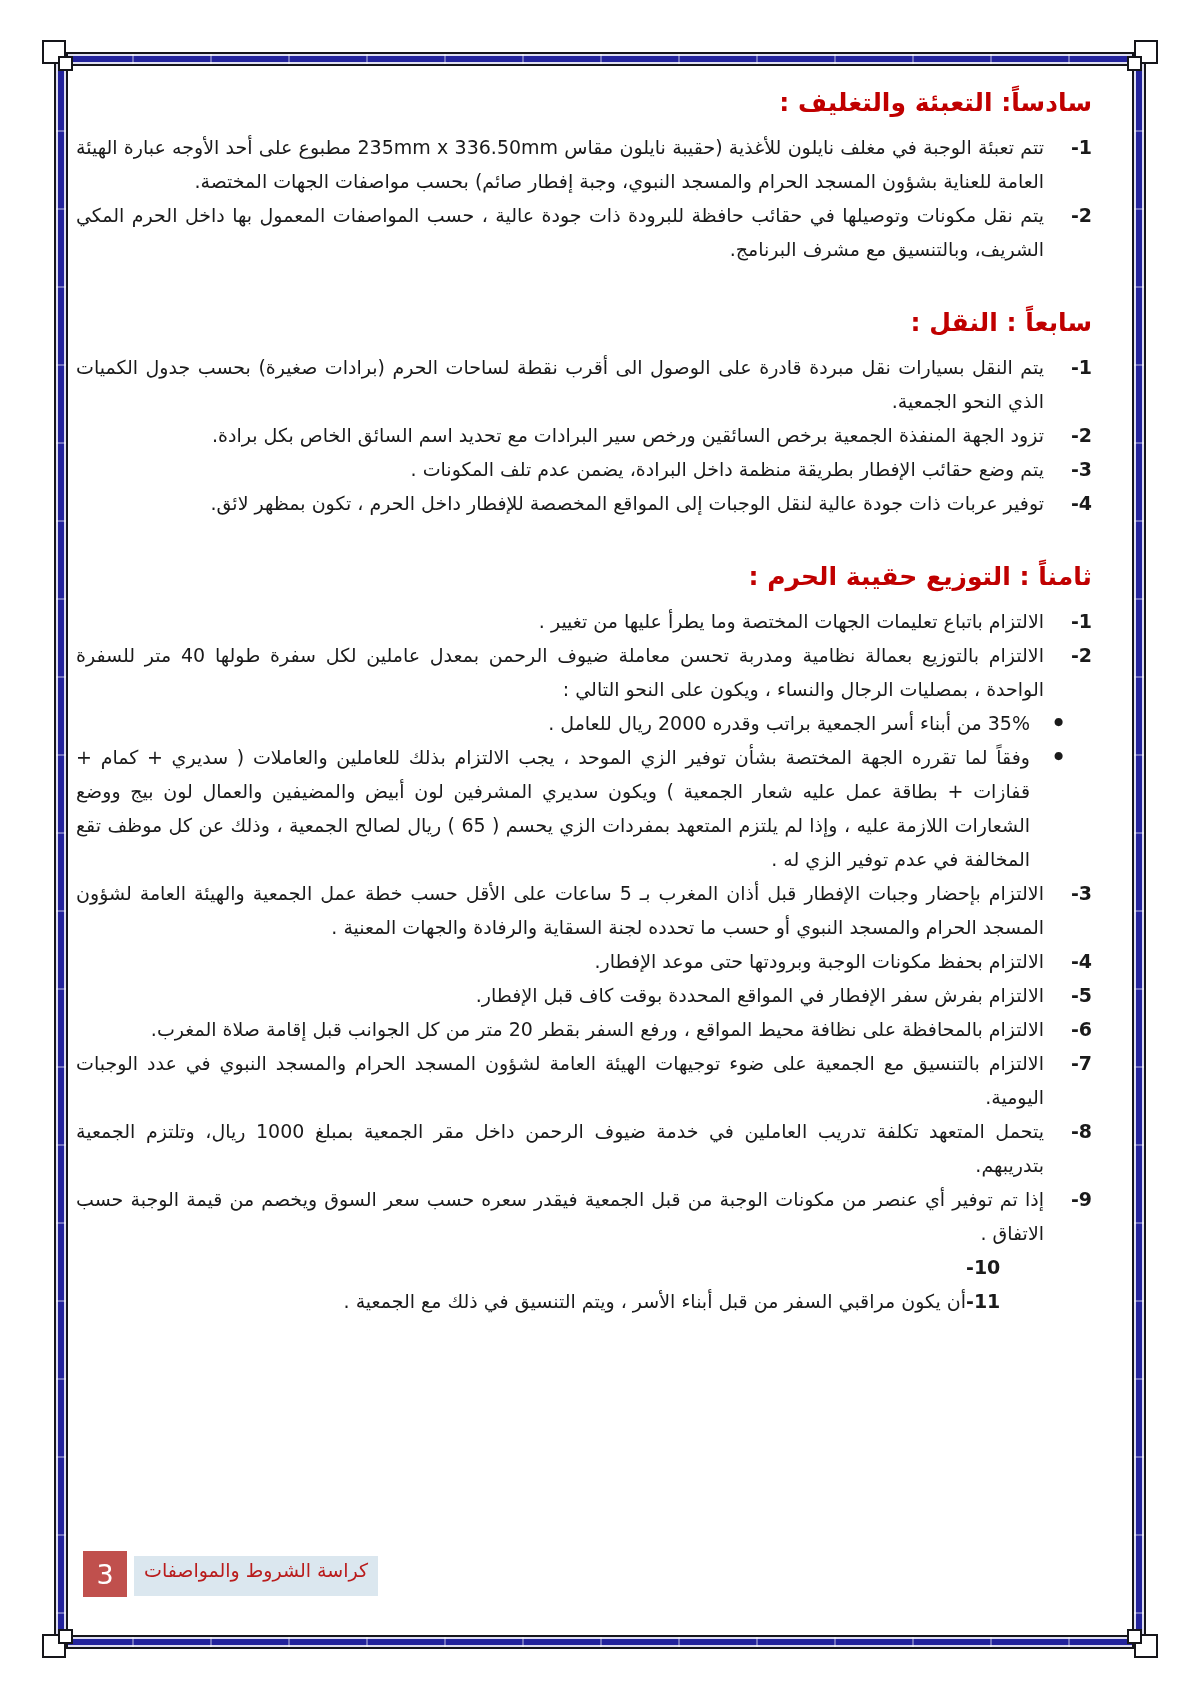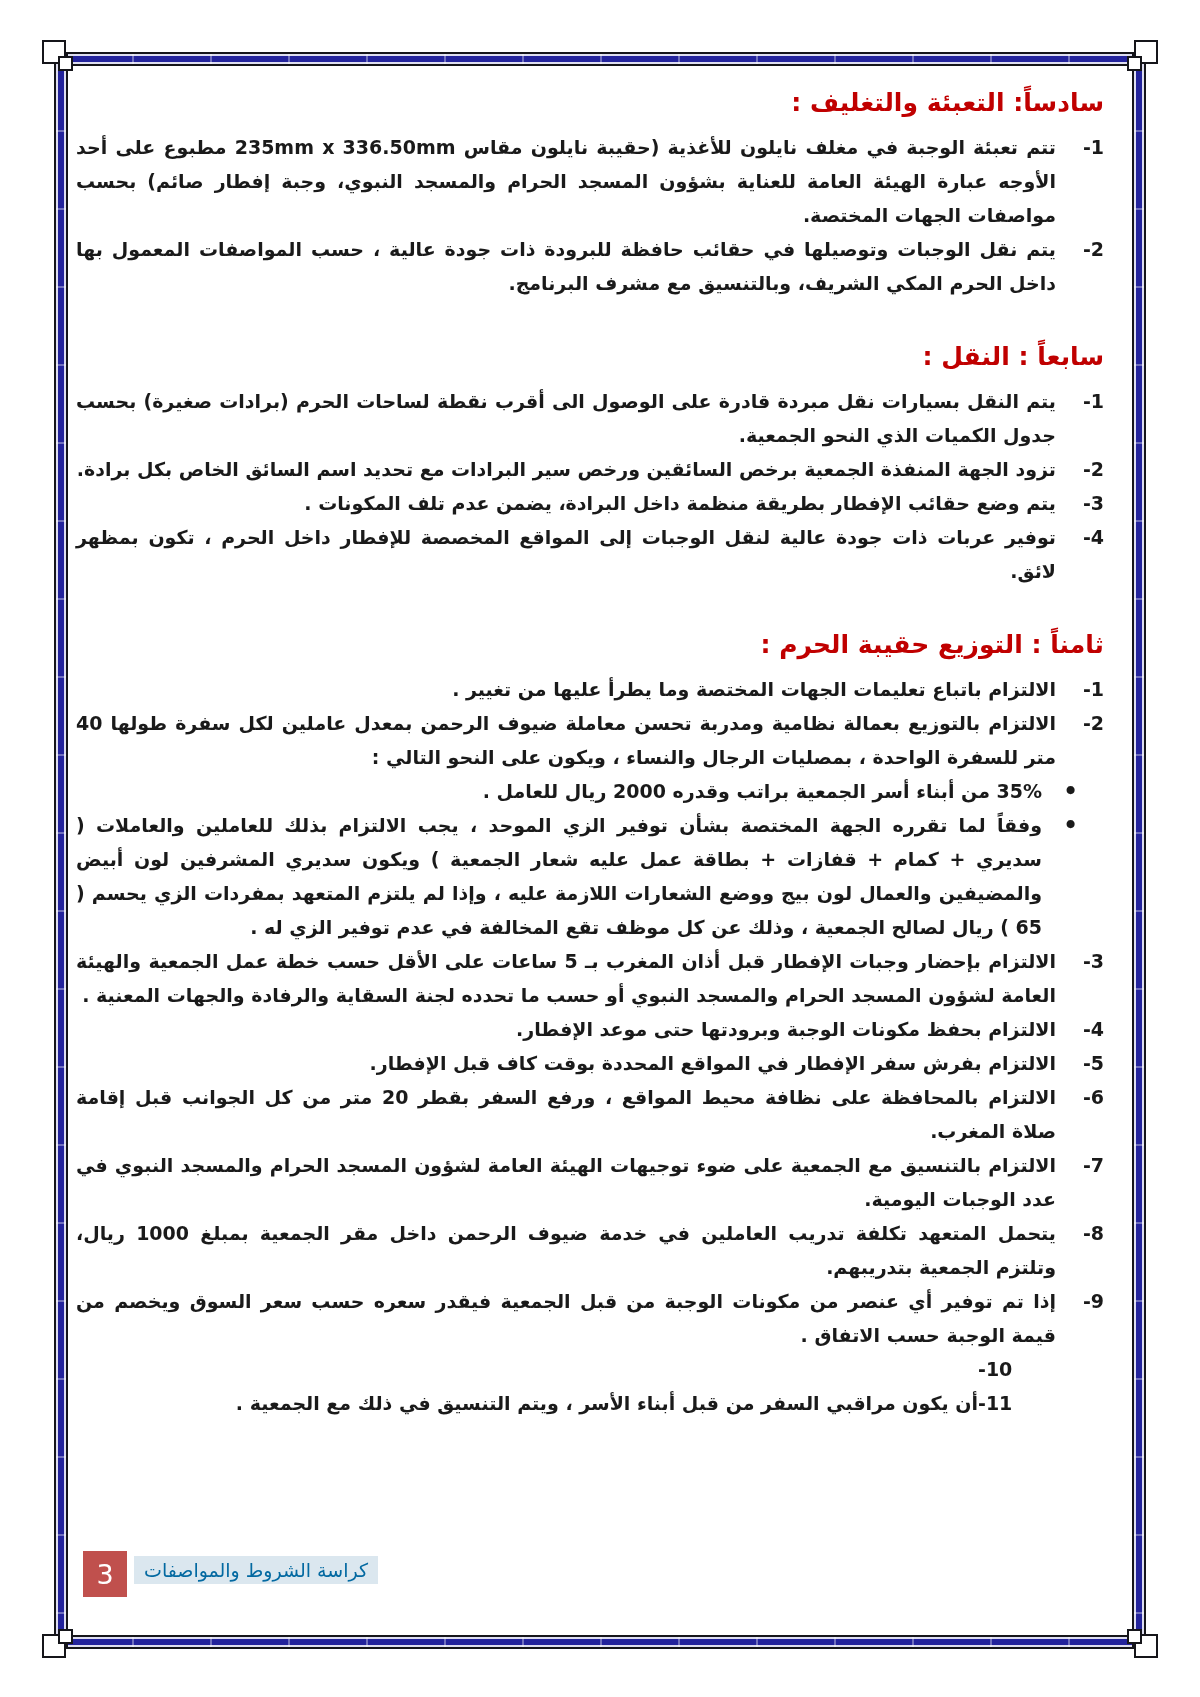--- a/index.html
+++ b/index.html
@@ -22,52 +22,52 @@
   .corner{position:absolute;background:#fff;border:2px solid #15151a;box-sizing:border-box;z-index:3;}
   .corner.big{width:24px;height:24px;}
   .corner.small{width:15px;height:15px;}
   .c-tl.big{left:42px;top:40px;}   .c-tl.small{left:58px;top:56px;}
   .c-tr.big{left:1134px;top:40px;} .c-tr.small{left:1127px;top:56px;}
   .c-bl.big{left:42px;top:1634px;} .c-bl.small{left:58px;top:1629px;}
   .c-br.big{left:1134px;top:1634px;}.c-br.small{left:1127px;top:1629px;}
 
   
   .content{
-    position:absolute;top:86px;left:76px;right:96px;
+    position:absolute;top:86px;left:76px;right:108px;
     direction:rtl;color:var(--text-black,#1a1a1a);
   }
   .section + .section{margin-top:40px;}
   .sec-heading{
     margin:0 0 10px 0;color:var(--heading-red,#c00000);
     font-size:25px;font-weight:bold;line-height:34px;
   }
   .li{display:flex;align-items:flex-start;}
   .li .marker{
     flex:none;width:48px;font-weight:bold;font-size:19px;line-height:34px;
     text-align:right;white-space:nowrap;
   }
   .li .txt{
-    flex:1;font-weight:bold;font-size:19px;line-height:34px;
+    flex:1;font-weight:normal;font-size:19px;line-height:34px;
     text-align:justify;
   }
   .li.bullet{padding-right:26px;}
   .li.bullet .marker{width:36px;font-size:23px;}
   .li.wide .marker{width:126px;text-align:left;}
   .li.center-last .txt{text-align-last:center;}
 
   
   .footer-badge{
     position:absolute;left:83px;top:1551px;width:44px;height:46px;
     background:var(--footer-box-red,#c0504d);color:#ffffff;
     display:flex;align-items:center;justify-content:center;
     font-size:27px;font-weight:normal;
   }
   .footer-label{
-    position:absolute;left:134px;top:1556px;height:28px;line-height:28px;
-    background:var(--footer-highlight,#dbe7ef);color:#0369a1;
+    position:absolute;left:134px;top:1556px;height:40px;line-height:28px;
+    background:var(--footer-highlight,#dbe7ef);color:#b91c1c;
     font-size:19px;padding:0 10px;direction:rtl;white-space:nowrap;
   }
 </style>
 </head>
 <body>
 
 <div class="bar h top"></div>
 <div class="bar h bottom"></div>
 <div class="bar v left"></div>
 <div class="bar v right"></div>
@@ -82,21 +82,21 @@
 
 <div class="content" dir="rtl">
     <div class="section">
       <h2 class="sec-heading">سادساً: التعبئة والتغليف :</h2>
       <div class="li">
         <span class="marker">1-</span>
         <div class="txt">تتم تعبئة الوجبة في مغلف نايلون للأغذية (حقيبة نايلون مقاس 235mm x 336.50mm مطبوع على أحد الأوجه عبارة الهيئة العامة للعناية بشؤون المسجد الحرام والمسجد النبوي، وجبة إفطار صائم) بحسب مواصفات الجهات المختصة.</div>
       </div>
       <div class="li">
         <span class="marker">2-</span>
-        <div class="txt">يتم نقل الوجبات وتوصيلها في حقائب حافظة للبرودة ذات جودة عالية ، حسب المواصفات المعمول بها داخل الحرم المكي الشريف، وبالتنسيق مع مشرف البرنامج.</div>
+        <div class="txt">يتم نقل مكونات وتوصيلها في حقائب حافظة للبرودة ذات جودة عالية ، حسب المواصفات المعمول بها داخل الحرم المكي الشريف، وبالتنسيق مع مشرف البرنامج.</div>
       </div>
     </div>
     <div class="section">
       <h2 class="sec-heading">سابعاً : النقل :</h2>
       <div class="li">
         <span class="marker">1-</span>
         <div class="txt">يتم النقل بسيارات نقل مبردة قادرة على الوصول الى أقرب نقطة لساحات الحرم (برادات صغيرة) بحسب جدول الكميات الذي النحو الجمعية.</div>
       </div>
       <div class="li">
         <span class="marker">2-</span>

